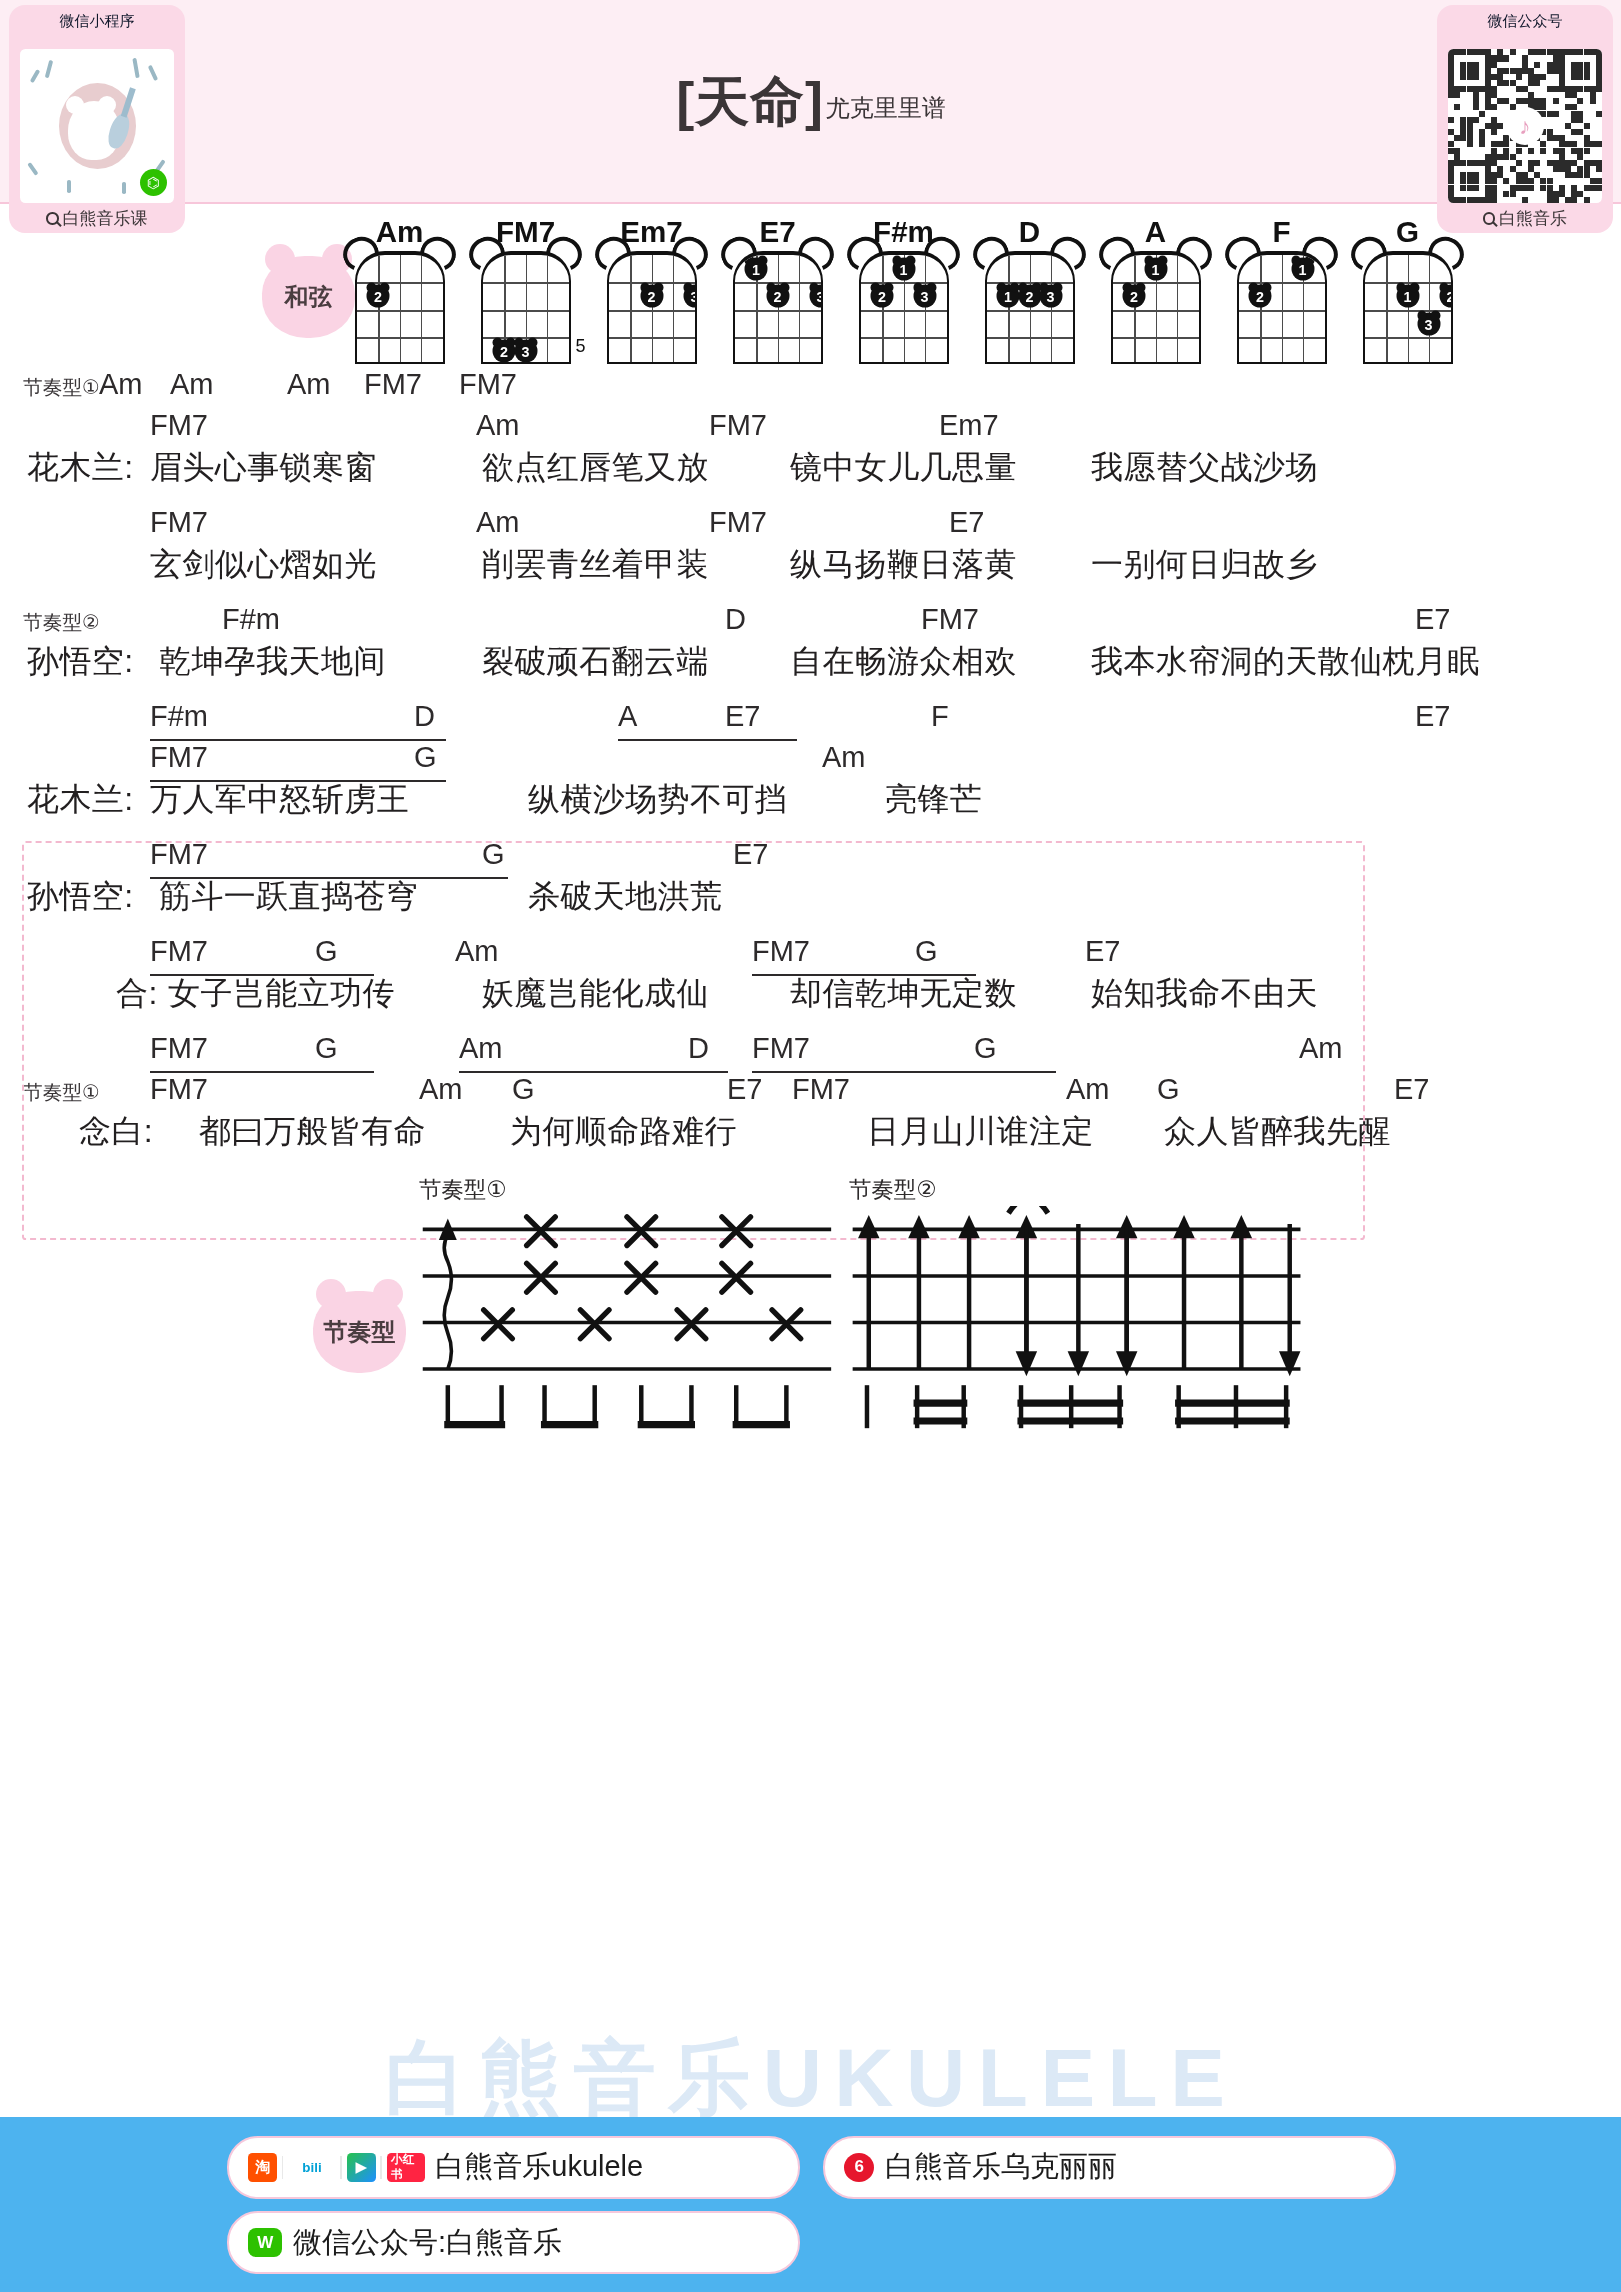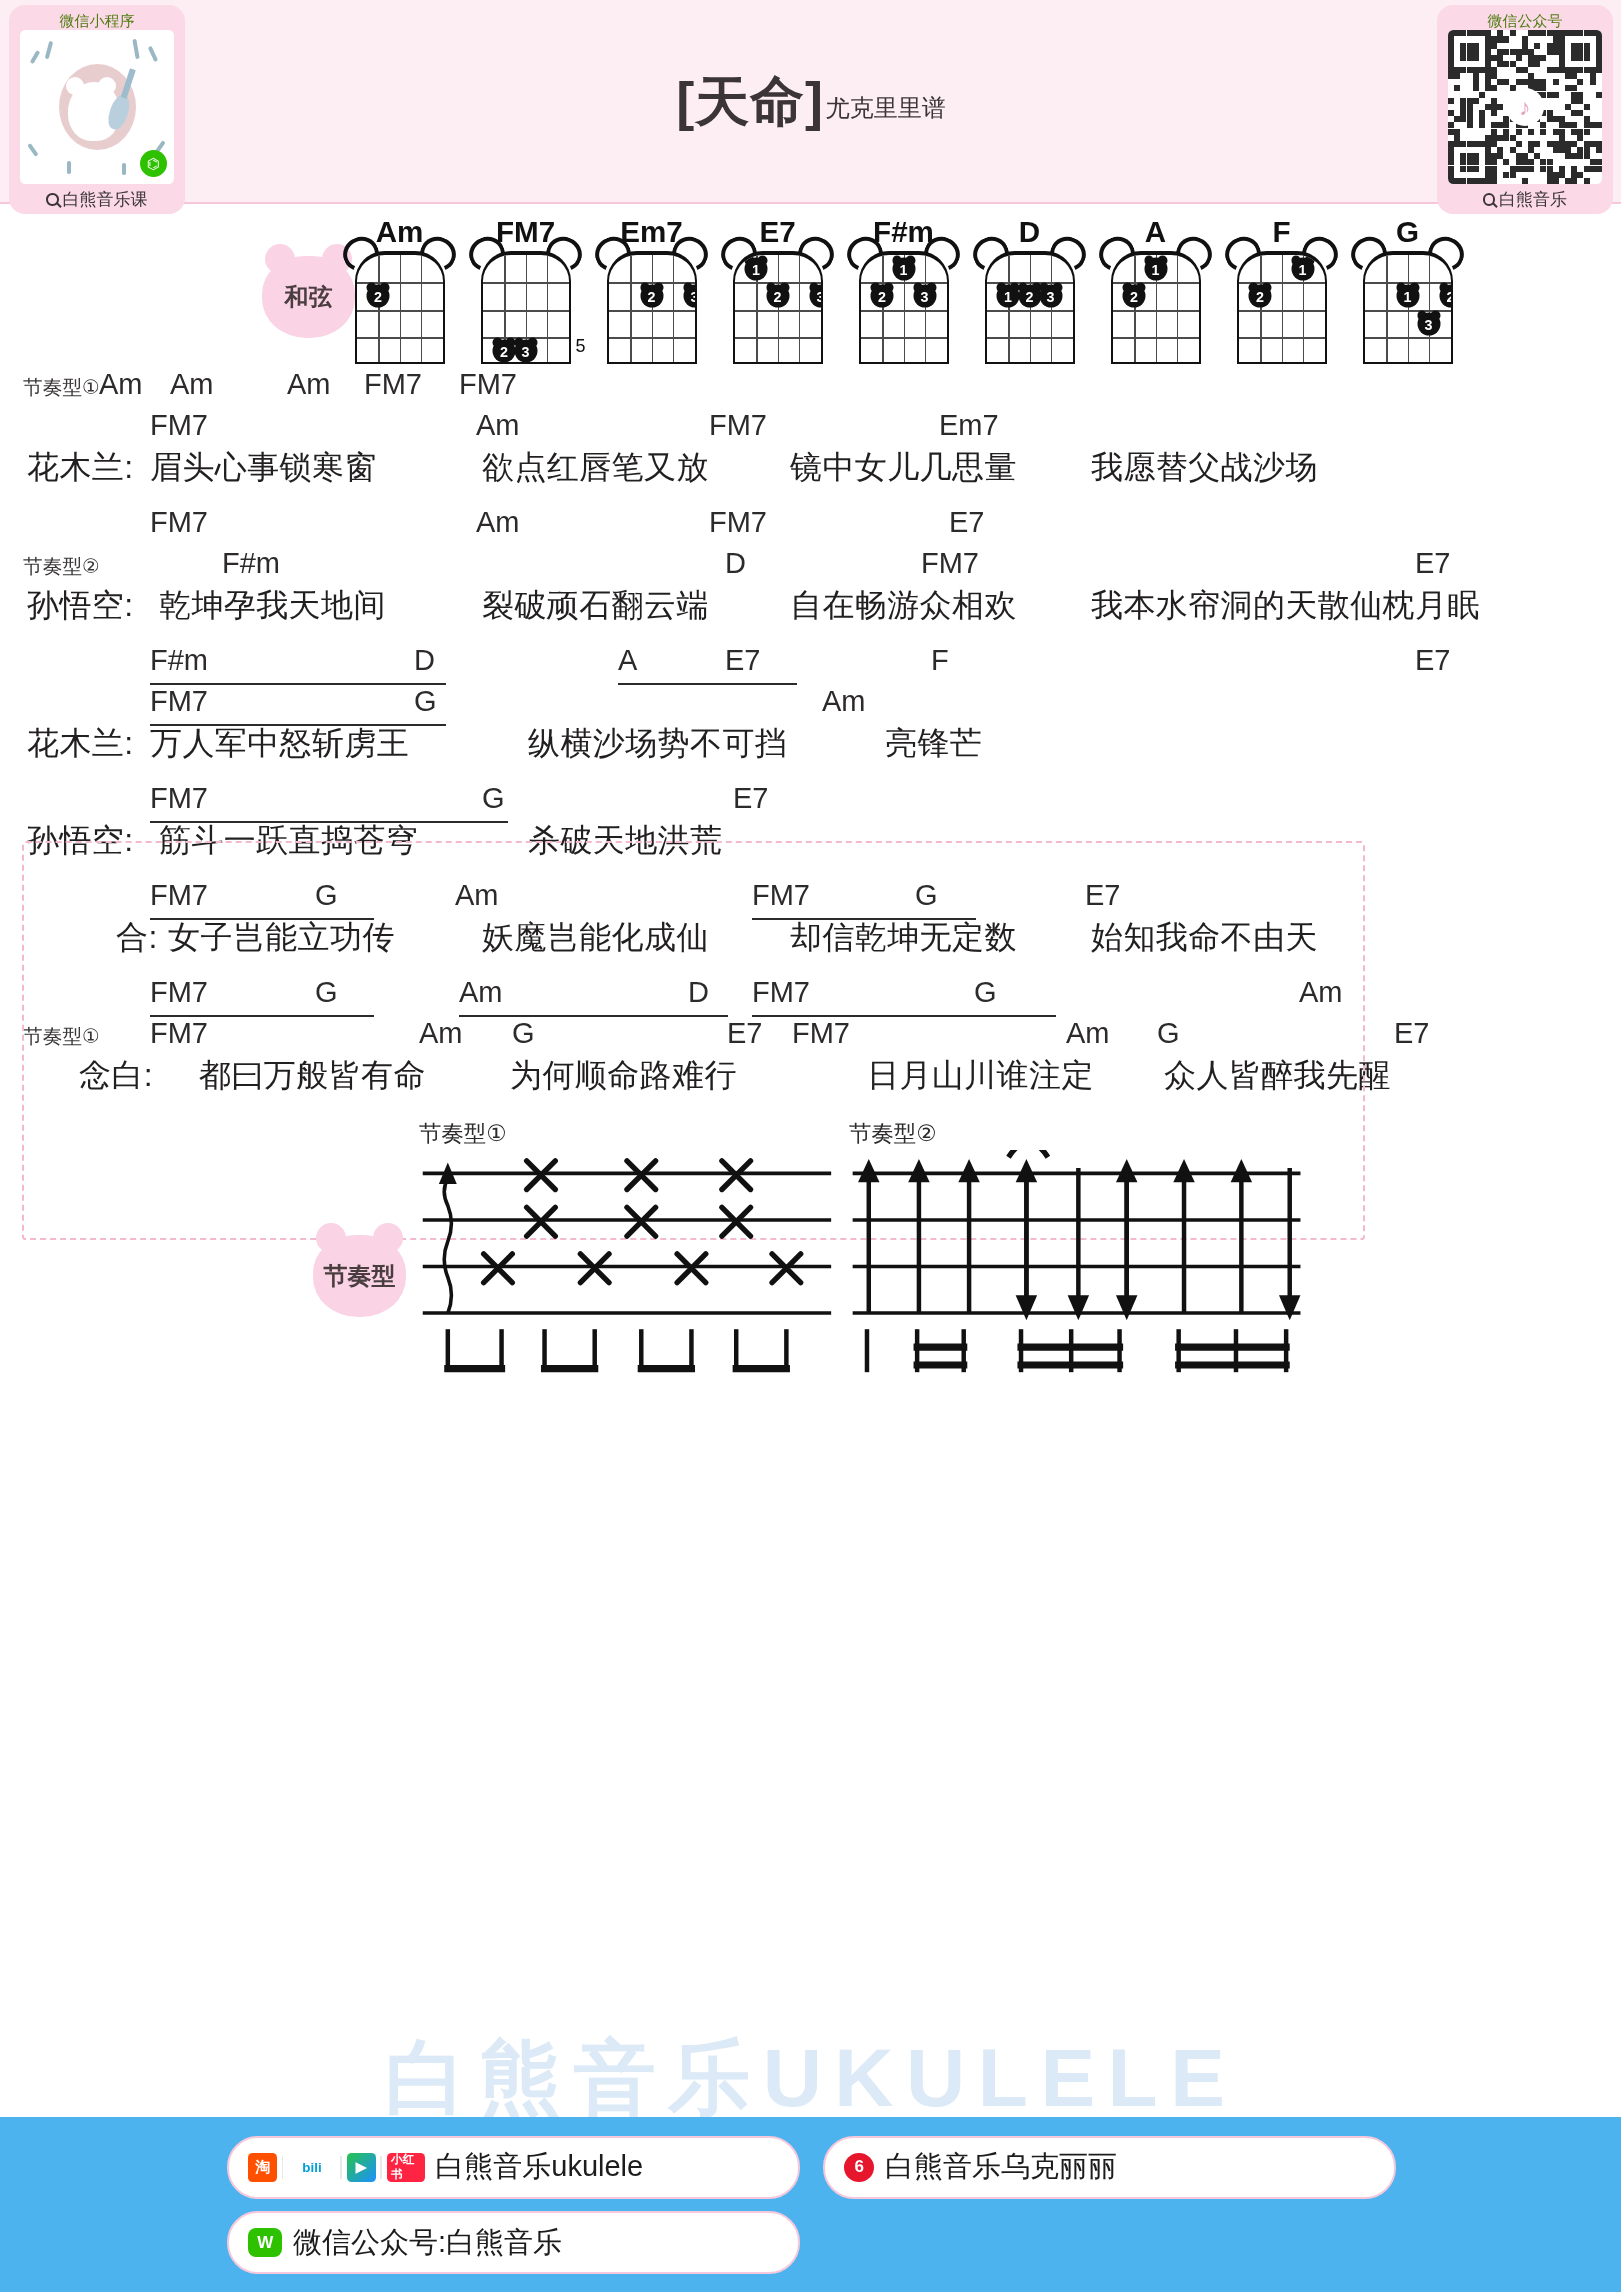--- a/index.html
+++ b/index.html
@@ -43,21 +43,21 @@
     width: 176px;
     background: #fbd9e7;
     border-radius: 16px;
     padding: 5.4px 7.2px 3.6px;
     display: flex; flex-direction: column; align-items: center;
     z-index: 5;
   }
   .qr-panel.left { left: 9px; }
   .qr-panel.right { right: 9px; }
   .qr-cap {
-    font-size: 15px; color: #4d7c0f; line-height: 1.3; margin-bottom: 0;
+    font-size: 15px; color: #0f172a; line-height: 1.3; margin-bottom: 19px;
     white-space: nowrap;
   }
   .qr-img {
     width: 154px; height: 154px; background: #fff; border-radius: 5.4px;
     position: relative; overflow: hidden;
   }
   .qr-foot {
     font-size: 17px; color: #3b3537; margin-top: 3.6px;
     display: flex; align-items: center; gap: 3.6px; white-space: nowrap;
   }
@@ -824,20 +824,26 @@
         <div class="lyric" style="left: 1091px;">我愿替父战沙场</div>
       </div>
     </div>
     <div class="line-block">
       <div class="row">
         <div class="tok" style="left: 150px;">FM7</div>
         <div class="tok" style="left: 476px;">Am</div>
         <div class="tok" style="left: 709px;">FM7</div>
         <div class="tok" style="left: 949px;">E7</div>
       </div>
+      <div class="row lyr">
+        <div class="lyric" style="left: 150px;">玄剑似心熠如光</div>
+        <div class="lyric" style="left: 482px;">削罢青丝着甲装</div>
+        <div class="lyric" style="left: 790px;">纵马扬鞭日落黄</div>
+        <div class="lyric" style="left: 1091px;">一别何日归故乡</div>
+      </div>
     </div>
     <div class="line-block">
       <div class="row">
         <div class="tok small" style="left: 23px;">节奏型②</div>
         <div class="tok" style="left: 222px;">F#m</div>
         <div class="tok" style="left: 725px;">D</div>
         <div class="tok" style="left: 921px;">FM7</div>
         <div class="tok" style="left: 1415px;">E7</div>
       </div>
       <div class="row lyr">

